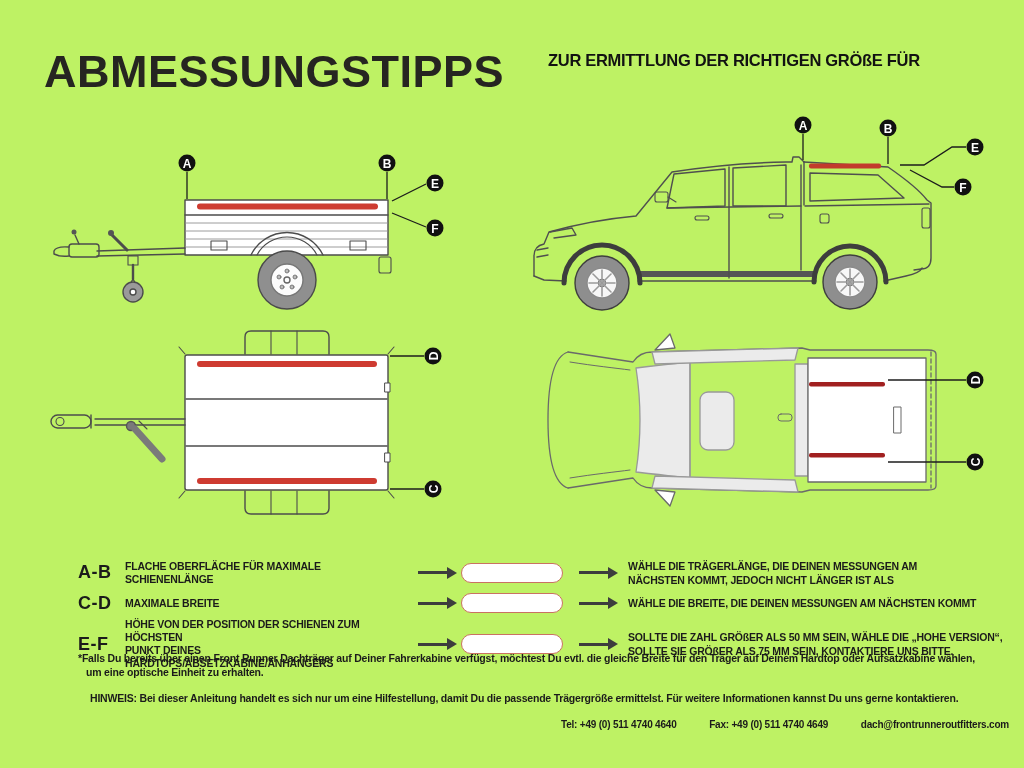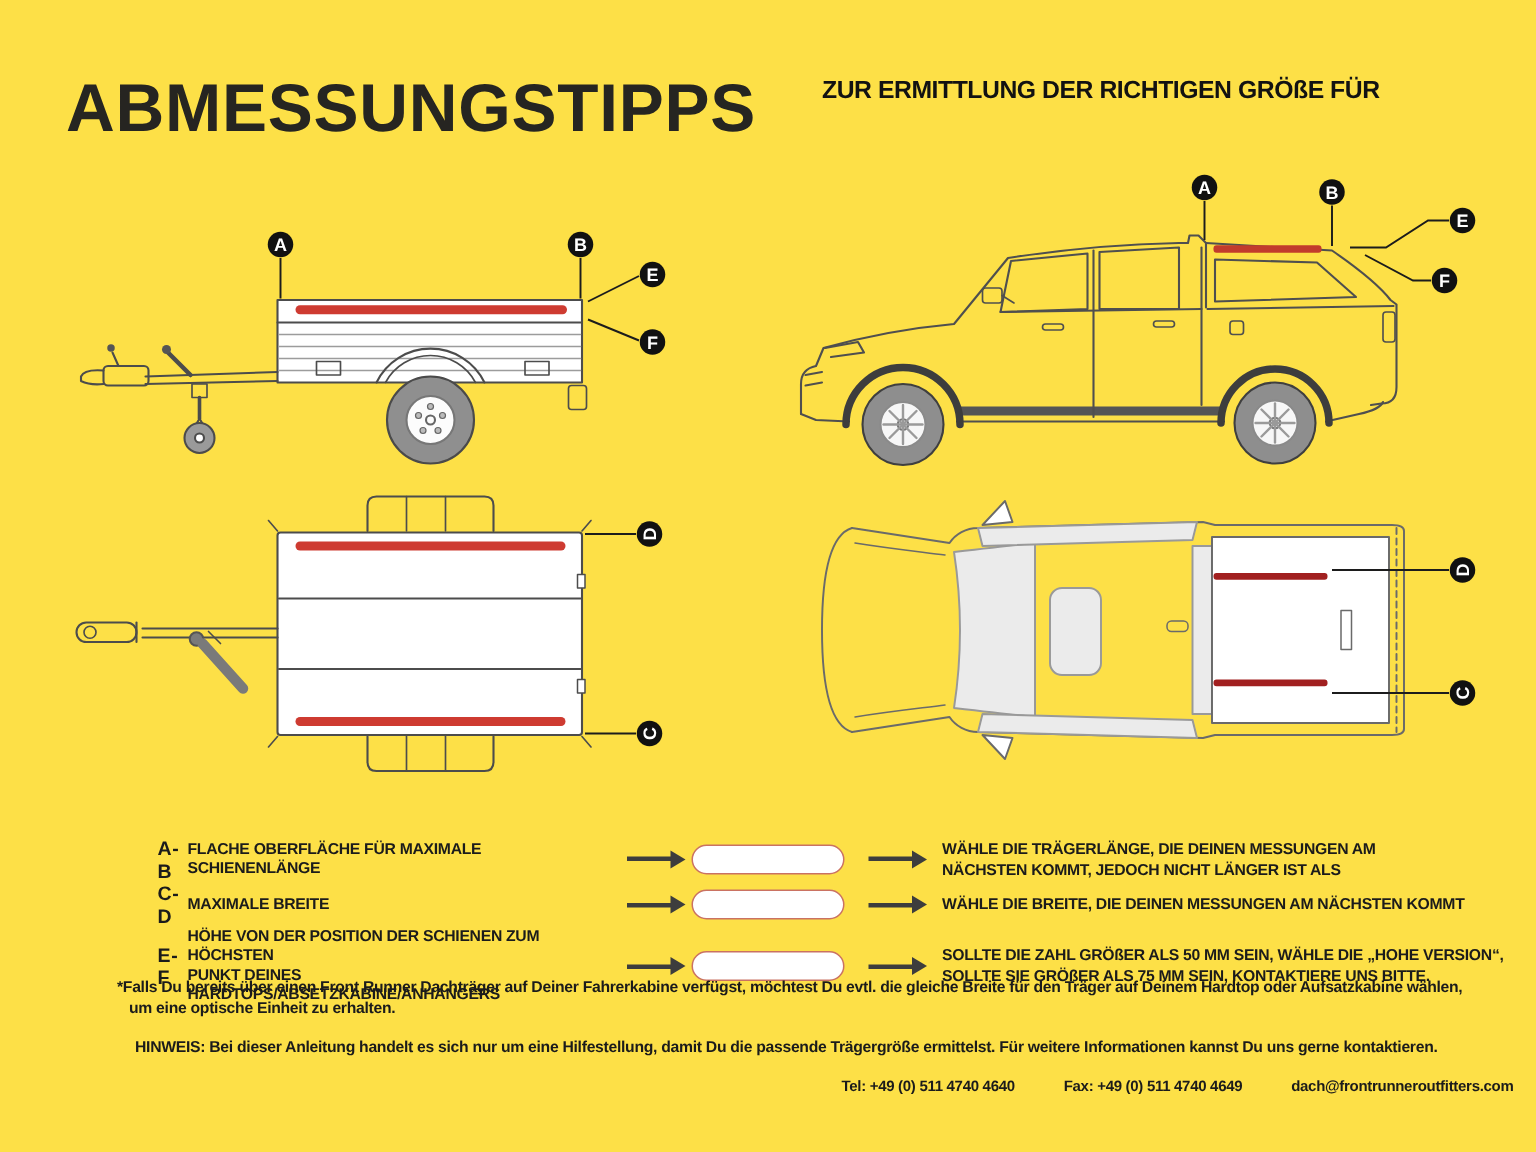--- a/index.html
+++ b/index.html
@@ -1,18 +1,18 @@
 <!DOCTYPE html>
 <html><head>
 <meta charset="utf-8">
 <style>
   * { margin:0; padding:0; box-sizing:border-box; }
   html,body { background:#fff; }
   #page {
-    position:relative; width:1024px; height:768px; background:#fde047;
+    position:relative; width:1024px; height:768px; background:#bef264;
     font-family:"Liberation Sans", sans-serif; color:#1b1b1b; overflow:hidden;
   }
   
   .title {
     position:absolute; left:44px; top:46px;
     font-size:45px; font-weight:bold; letter-spacing:0.5px; color:#262521;
   }
   .subtitle {
     position:absolute; left:548px; top:50px;
     font-size:16.5px; font-weight:bold; line-height:20px; letter-spacing:-0.3px; color:#121212;
@@ -29,21 +29,21 @@
   }
   
   .meas-header { position:absolute; left:78px; top:535px; font-size:11px; font-weight:bold; letter-spacing:-0.2px; }
   .meas-note   { color:#e23a2e; margin-left:14px; }
   .rows { position:absolute; left:78px; top:557px; width:940px; }
   .meas-row {
     display:grid; grid-template-columns:47px 285px 46px 112px 52px 1fr;
     align-items:center;
   }
   .meas-row.r1 { height:31px; } .meas-row.r2 { height:30px; } .meas-row.r3 { height:35px; }
-  .mr-label { font-size:13px; font-weight:bold; letter-spacing:0.5px;margin-left:27px; }
+  .mr-label { font-size:18px; font-weight:bold; letter-spacing:0.5px; }
   .mr-desc  { font-size:10.5px; font-weight:bold; letter-spacing:-0.2px; line-height:13px; white-space:pre-line; }
   .mr-result{ font-size:10.5px; font-weight:bold; letter-spacing:-0.2px; line-height:14px; white-space:pre-line; padding-left:8px; }
   .arr { width:30px; height:3px; background:#3d3d3d; position:relative; margin:0 auto; }
   .arr::after {
     content:''; position:absolute; right:-9px; top:-4.5px;
     border-left:10px solid #3d3d3d; border-top:6px solid transparent; border-bottom:6px solid transparent;
   }
   .pill { width:102px; height:20px; border:1.5px solid #ca7262; border-radius:11px; margin:0 auto; background:#fff; }
   
   .footnote {

